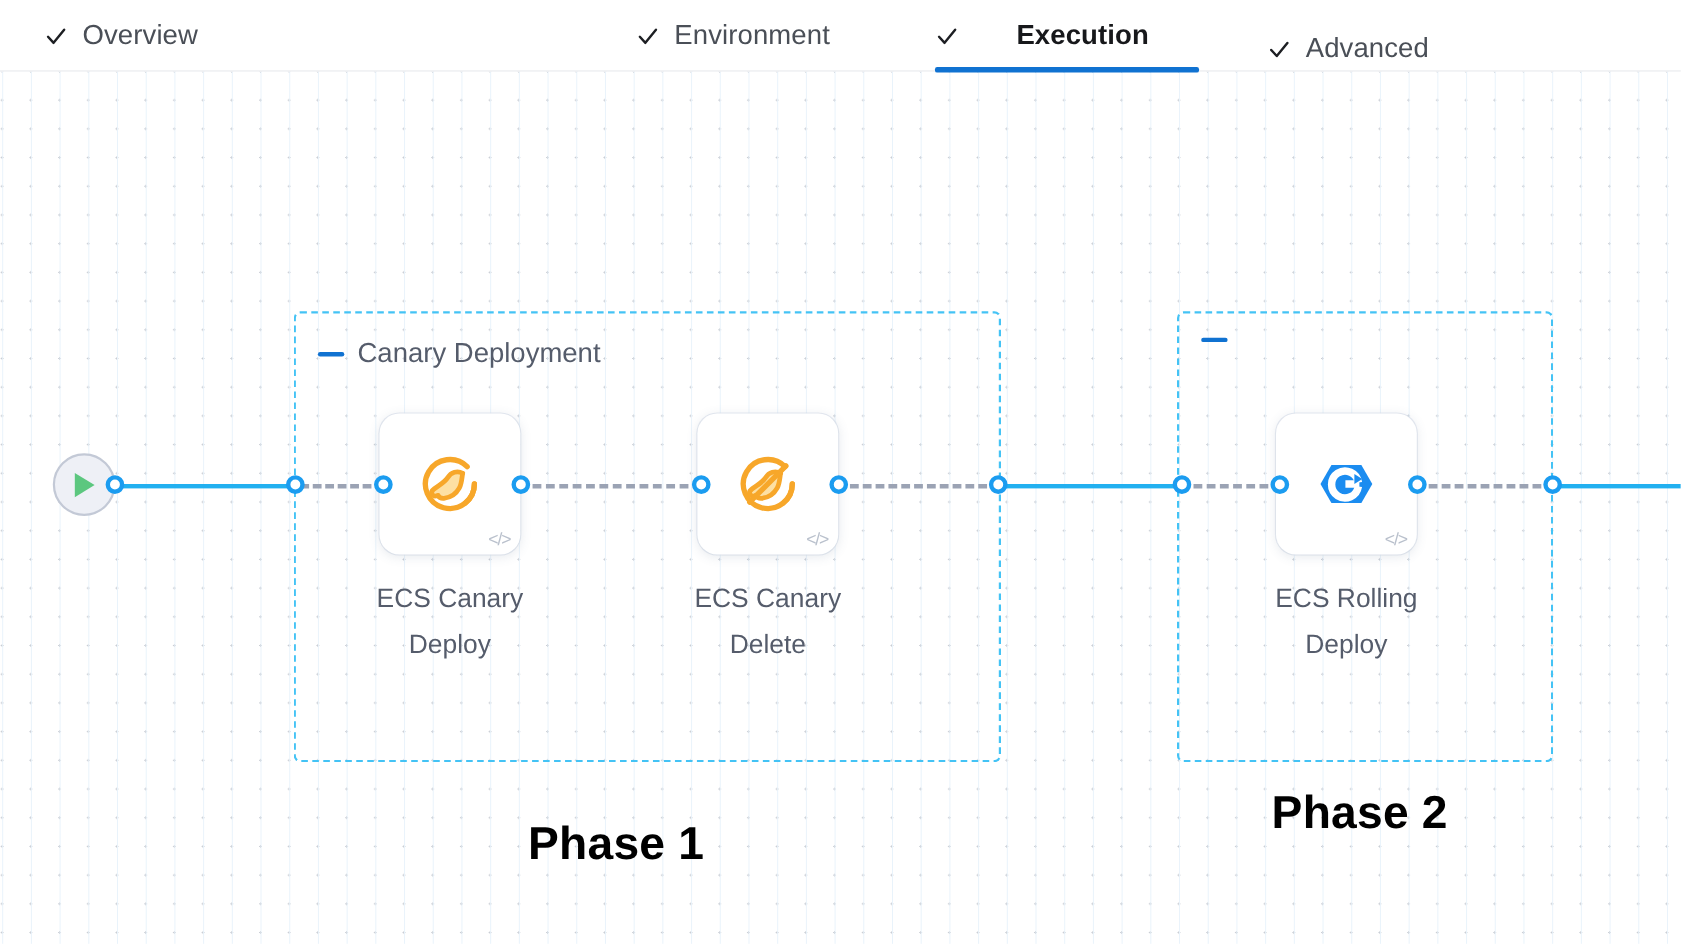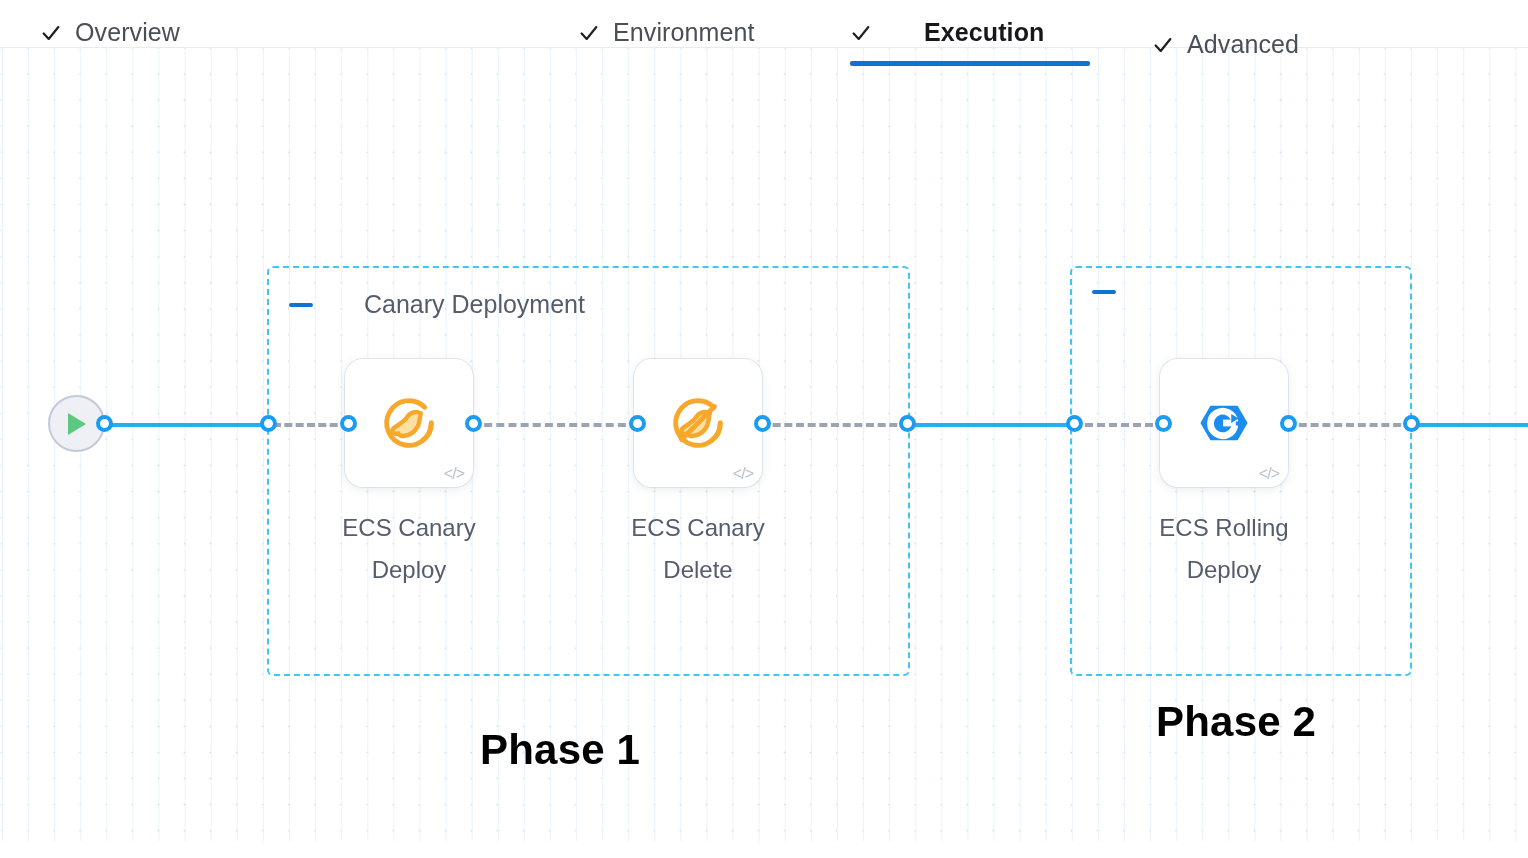--- a/index.html
+++ b/index.html
@@ -11,21 +11,21 @@
     width: 1528px;
     height: 858px;
     overflow: hidden;
     font-family: "Liberation Sans", sans-serif;
     -webkit-font-smoothing: antialiased;
   }
 
   
   .tabbar {
     position: relative;
-    height: 48px;
+    height: 65px;
     background: #ffffff;
     display: flex;
     align-items: center;
     box-sizing: border-box;
     border-bottom: 1px solid #e8eaed;
     z-index: 20;
   }
   .tab {
     display: flex;
     align-items: center;
@@ -102,21 +102,20 @@
     height: 4px;
     background: #1072d1;
     border-radius: 2px;
     display: block;
     flex: 0 0 auto;
   }
   .group-title {
     font-size: 25px;
     color: #555c6b;
     white-space: nowrap;
-    margin-left: 39px;
   }
 
   
   .edge {
     position: absolute;
     height: 0;
     top: 0;
   }
   .edge.solid {
     border-top: 4px solid #22b0f0;

